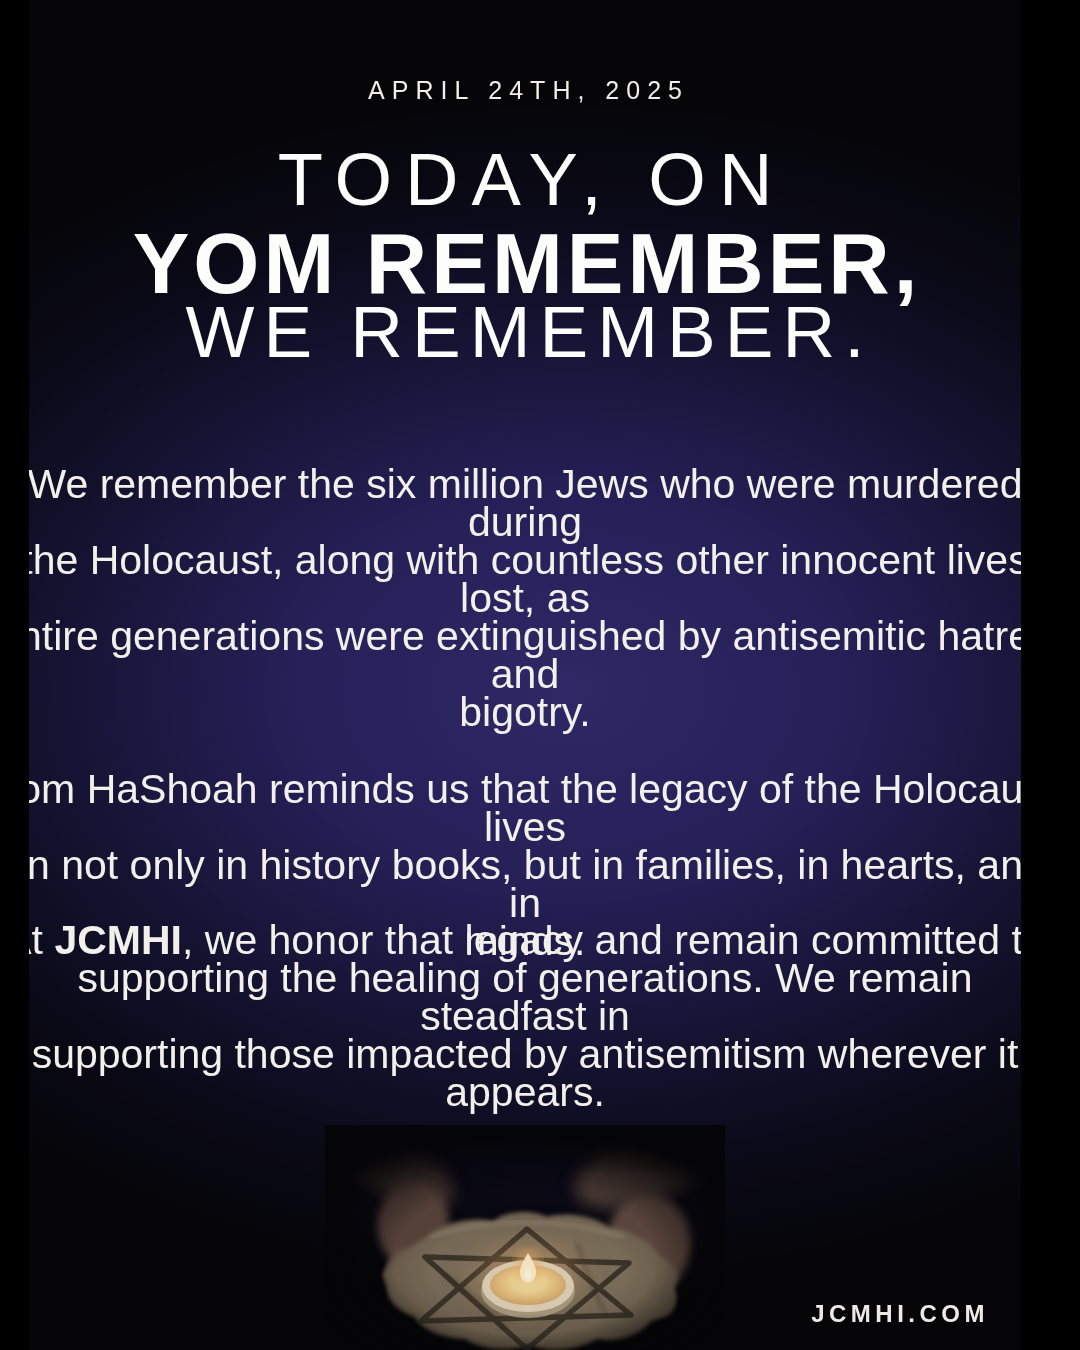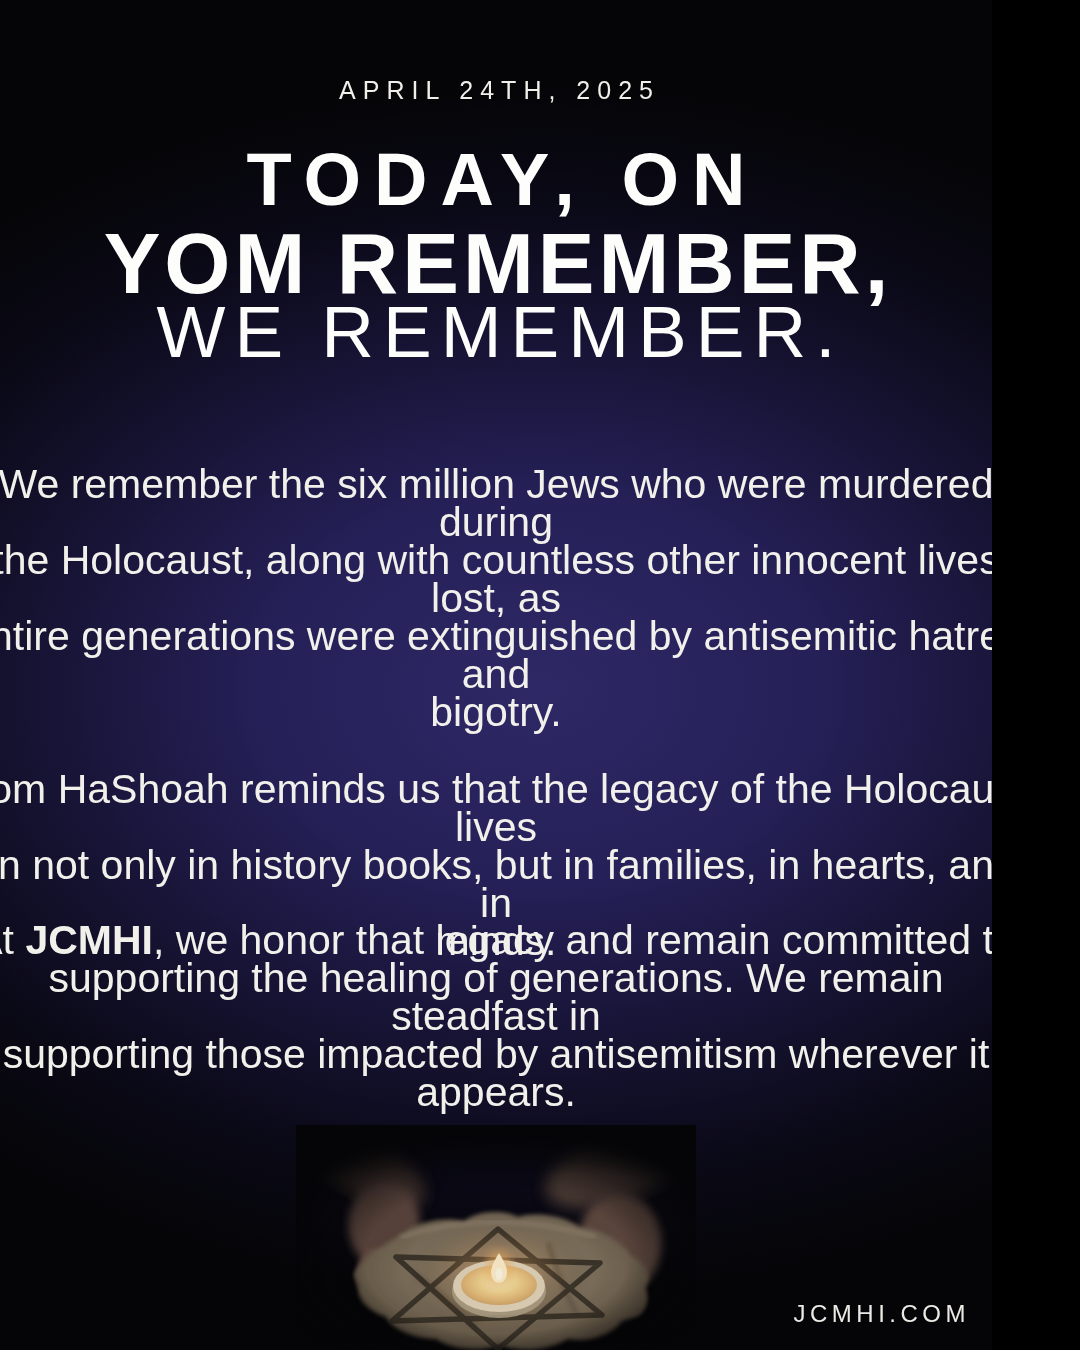--- a/index.html
+++ b/index.html
@@ -6,31 +6,32 @@
   .poster {
     position:relative;
     width:992px; height:1350px;
     overflow:hidden;
     background-color:#050507;
     background-image:
       radial-gradient(ellipse 870px 610px at 540px 690px,
         #2e2866 0%, #252057 32%, #171334 58%, #0a0916 80%, #050507 100%);
     font-family:"Liberation Sans", sans-serif;
     color:#ffffff;
+    margin-left:29px;
   }
   .date {
     position:absolute; top:76px; left:0; width:100%;
     text-align:center; font-size:25px; font-weight:400;
     letter-spacing:7px; text-indent:7px; color:#f1efe9;
   }
   .headline-line {
     position:absolute; left:0; width:100%;
     text-align:center; line-height:1; color:#fdfdfc;
   }
-  .h1 { top:143px; font-size:74px; font-weight:700; letter-spacing:13px; text-indent:13px; }
+  .h1 { top:143px; font-size:74px; font-weight:400; letter-spacing:13px; text-indent:13px; }
   .h2 { top:221px; font-size:85px; font-weight:700; letter-spacing:4px;  text-indent:4px;  }
   .h3 { top:295px; font-size:73px; font-weight:400; letter-spacing:9px;  text-indent:9px;  }
   .para {
     position:absolute; left:50%; transform:translateX(-50%);
     width:1068px; text-align:center;
     font-size:41px; line-height:38px; font-weight:400;
     color:#f2f0eb; white-space:pre-line;
   }
   .p1 { top:424px; }
   .p2 { top:615px; }
@@ -42,22 +43,22 @@
     font-size:32px; line-height:44px; font-weight:700;
     color:#fbfaf7; white-space:pre-line;
   }
   .org { font-weight:700; }
   .photo {
     position:absolute; bottom:0; left:50%;
     transform:translateX(-50%);
     display:block;
   }
   .footer {
-    position:absolute; right:22px; bottom:22px;
-    font-size:24px; font-weight:400;
+    position:absolute; right:32px; bottom:22px;
+    font-size:24px; font-weight:700;
     letter-spacing:4.5px; color:#eceae4;
   }
 </style>
 </head>
 <body>
 
 <div class="poster">
 
   <div class="date">APRIL 24TH, 2025</div>
 

